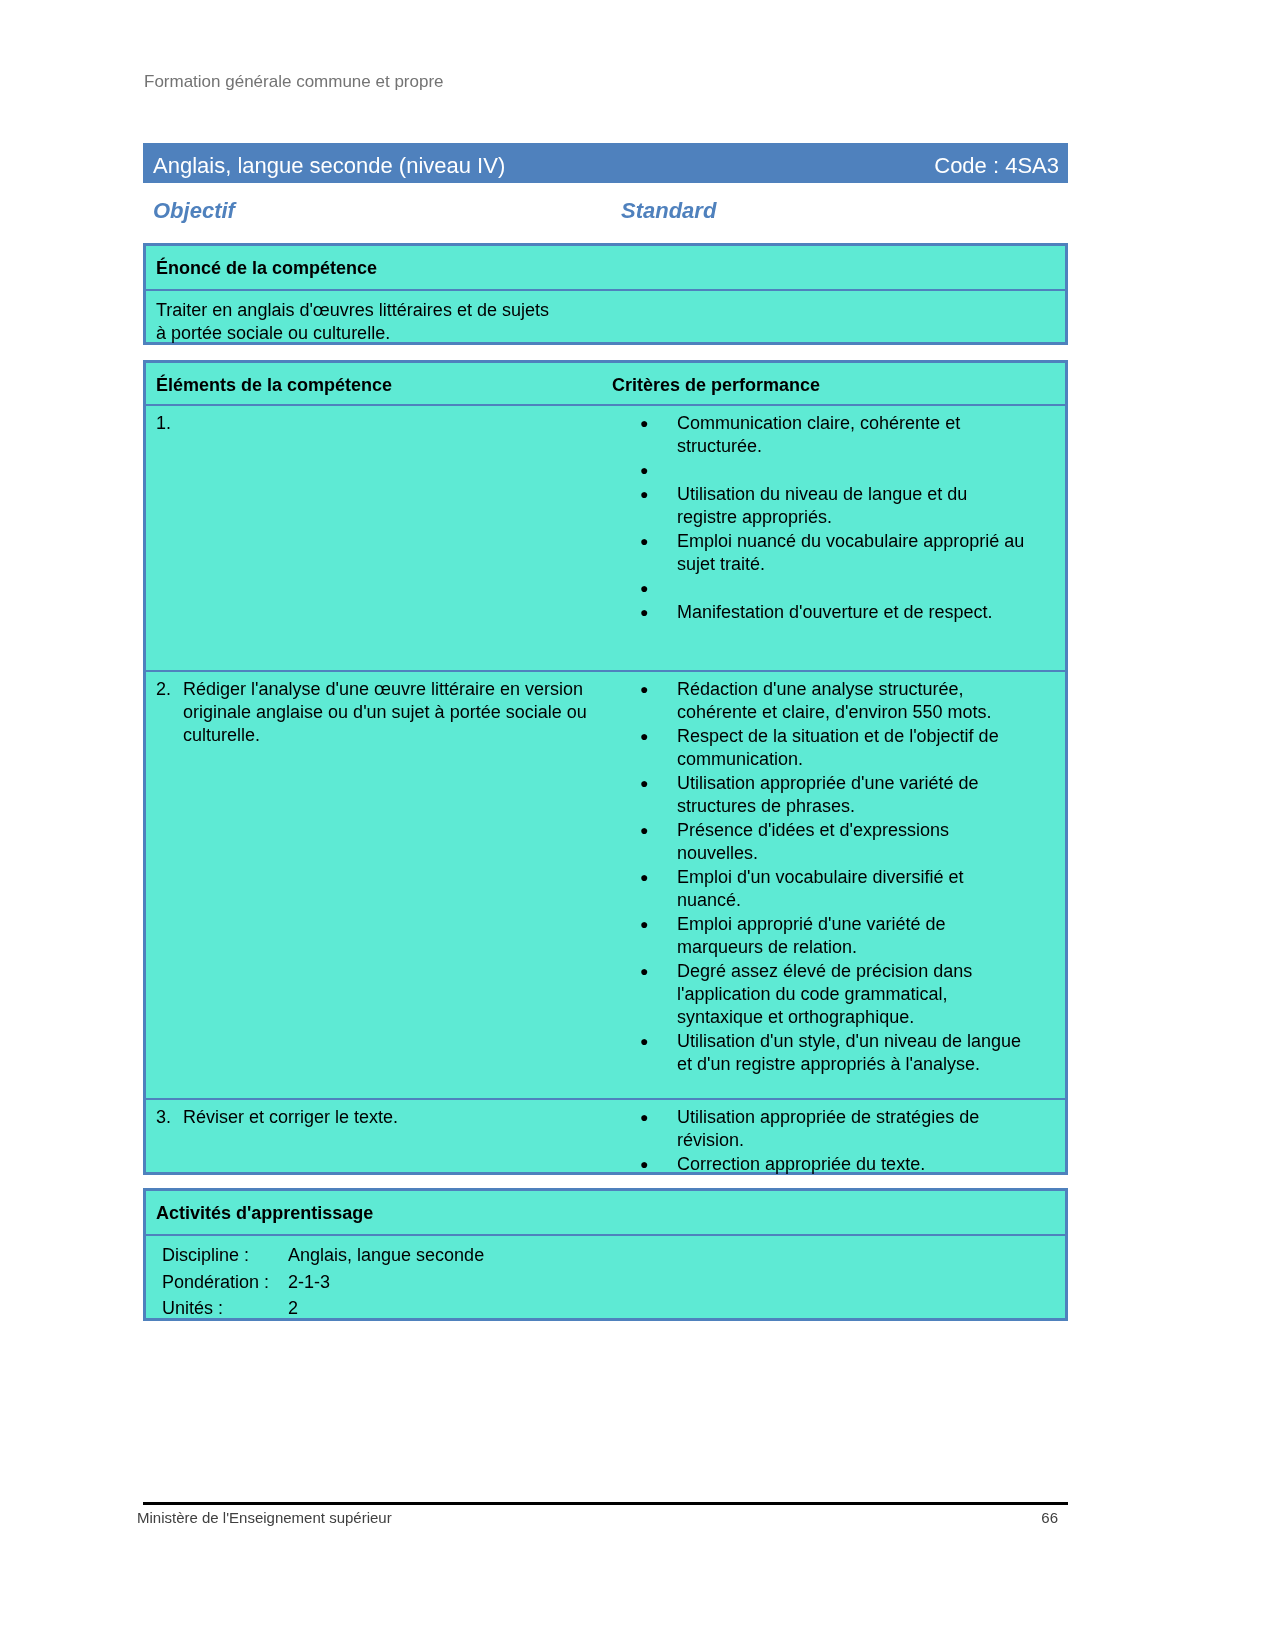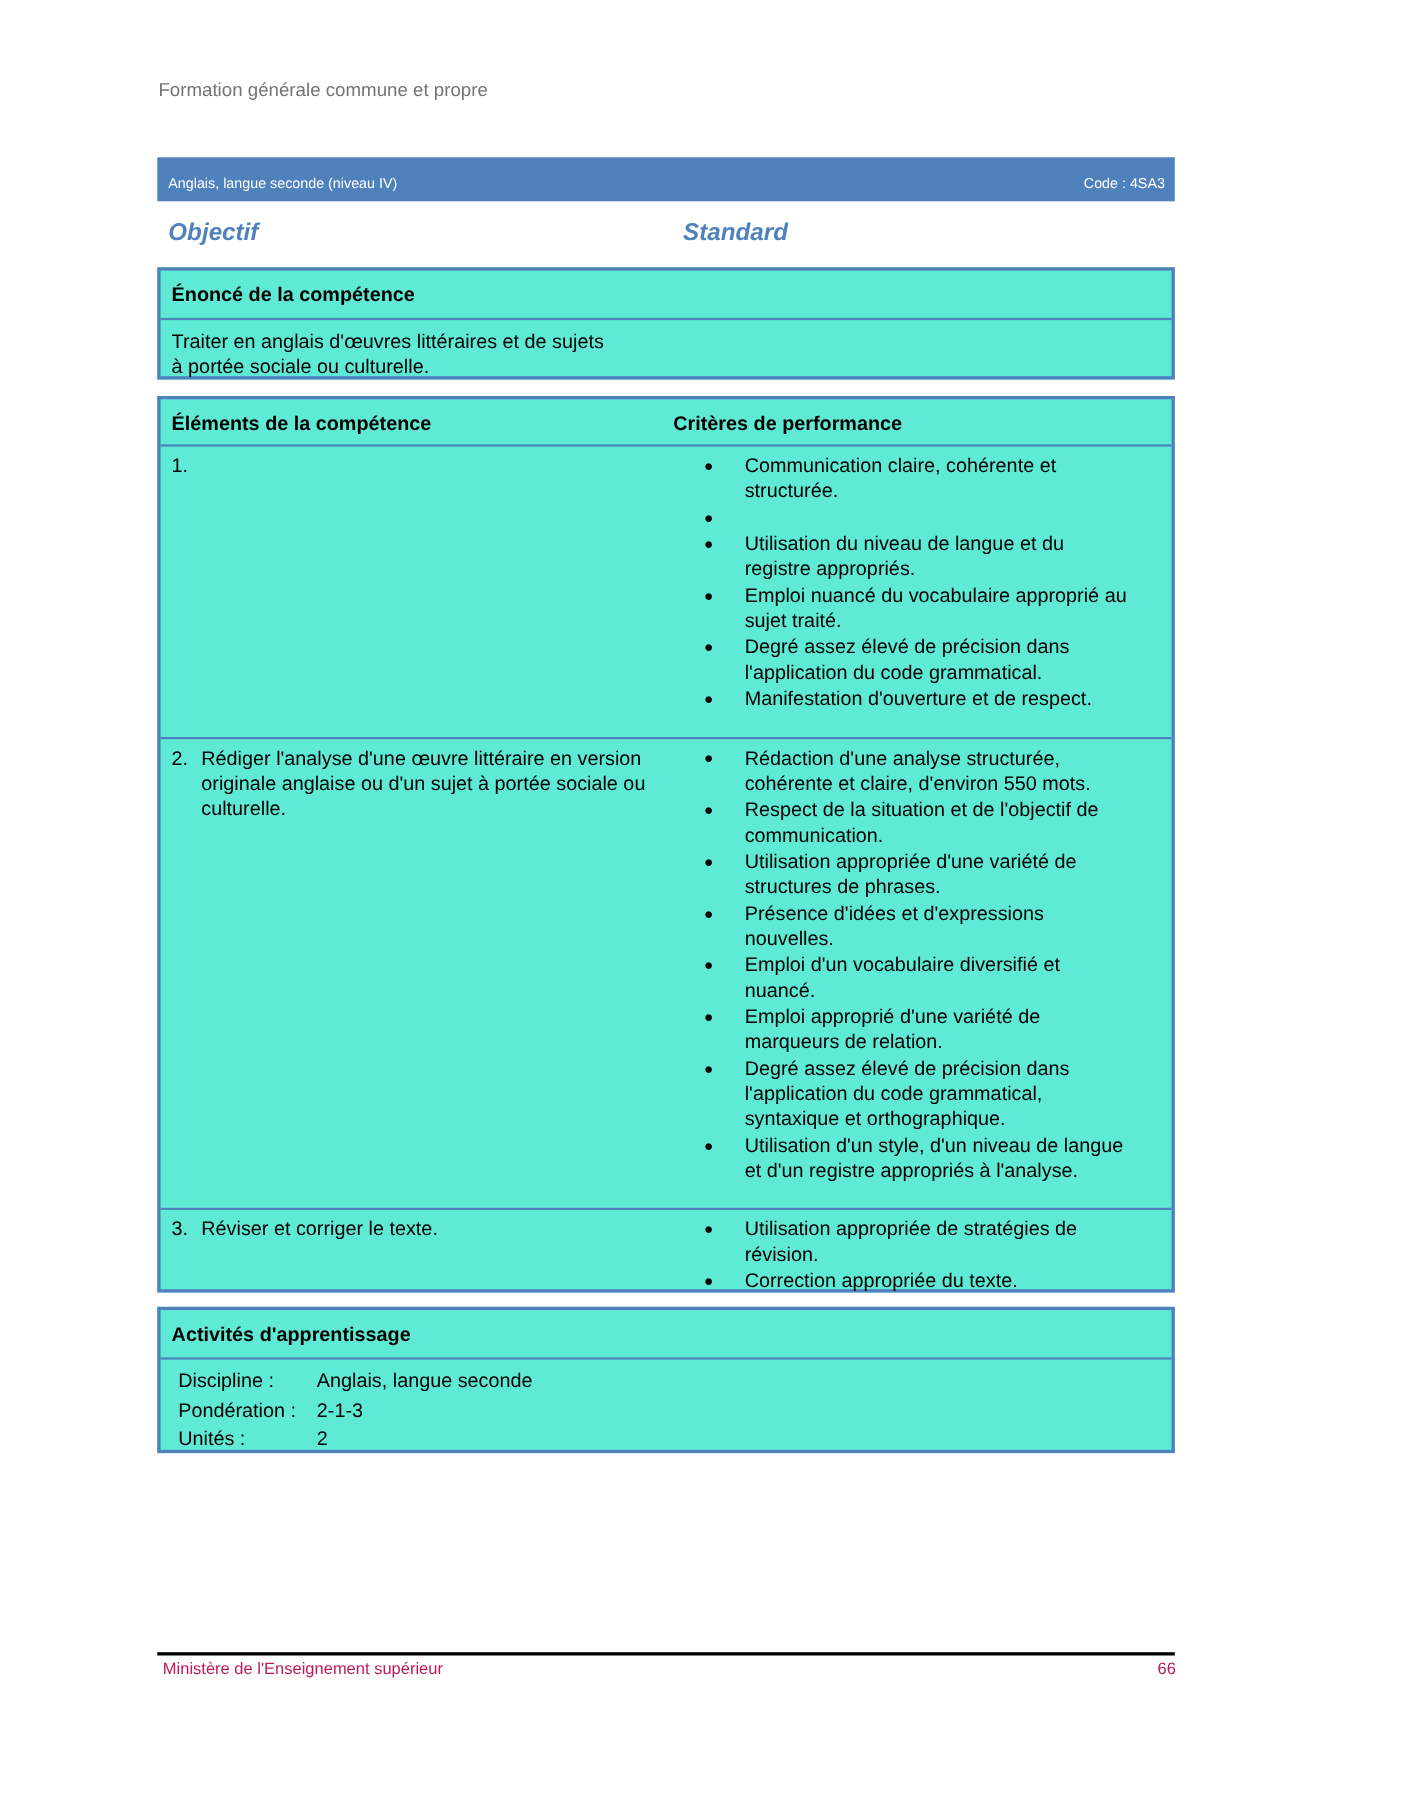--- a/index.html
+++ b/index.html
@@ -1,18 +1,18 @@
 <!DOCTYPE html>
 <html><head>
 <meta charset="utf-8">
 <style>
   html, body { margin: 0; padding: 0; background: #ffffff; }
   body { width: 1275px; height: 1651px; position: relative; font-family: "Liberation Sans", sans-serif; color: #000; }
   .running-head { position: absolute; left: 144px; top: 72px; font-size: 17px; color: #737373; }
-  .title-bar { position: absolute; left: 143px; top: 143px; width: 925px; height: 40px; background: #4f81bd; color: #ffffff; font-size: 13px; display: flex; justify-content: space-between; align-items: center; box-sizing: border-box; padding: 6px 9px 0 10px; }
+  .title-bar { position: absolute; left: 143px; top: 143px; width: 925px; height: 40px; background: #4f81bd; color: #ffffff; font-size: 22px; display: flex; justify-content: space-between; align-items: center; box-sizing: border-box; padding: 6px 9px 0 10px; }
   .obj-std { position: absolute; top: 198px; left: 153px; width: 915px; font-size: 22px; font-style: italic; font-weight: bold; color: #4f81bd; }
   .obj-std .std { position: absolute; left: 468px; top: 0; }
   .box { position: absolute; left: 143px; width: 925px; border: 3px solid #4f81bd; box-sizing: border-box; background: #5eead4; }
   .box .head { font-weight: bold; font-size: 18px; padding: 12px 10px 10px 10px; border-bottom: 2px solid #4f81bd; }
   .enonce { top: 243px; height: 102px; }
   .enonce .body { font-size: 18px; line-height: 23px; padding: 8px 10px; width: 440px; }
   .elements { top: 360px; height: 815px; }
   .elements .head { display: flex; padding: 12px 10px 8px 10px; align-items: flex-end; }
   .elements .head span:first-child { width: 456px; }
   .row { display: flex; border-bottom: 2px solid #4f81bd; box-sizing: border-box; font-size: 18px; line-height: 23px; }
@@ -22,21 +22,21 @@
   .row .crit { flex: 1; padding: 6px 0 4px 0; }
   .crit ul { list-style: none; margin: 0; padding: 0; }
   .crit li { display: flex; margin-bottom: 1px; }
   .crit li .dot { width: 37px; padding-left: 4px; flex-shrink: 0; font-size: 14px; }
   .crit li .txt { width: 355px; }
   .activites { top: 1188px; height: 133px; }
   .activites .body { padding: 6px 16px; font-size: 18px; line-height: 26.5px; }
   .kv { display: flex; }
   .kv .k { width: 126px; }
   .footer-line { position: absolute; left: 143px; top: 1502px; width: 925px; height: 3px; background: #000; }
-  .footer { position: absolute; left: 148px; top: 1509px; width: 921px; display: flex; justify-content: space-between; font-size: 15px; color: #be185d; }
+  .footer { position: absolute; left: 137px; top: 1509px; width: 921px; display: flex; justify-content: space-between; font-size: 15px; color: #404040; }
 </style>
 </head>
 <body>
 
 <div class="running-head">Formation générale commune et propre</div>
 
 <div class="title-bar">
   <span>Anglais, langue seconde (niveau IV)</span>
   <span>Code : 4SA3</span>
 </div>
@@ -76,21 +76,20 @@
         <li>
             <span class="dot">●</span>
             <span class="txt">Utilisation du niveau de langue et du registre appropriés.</span>
           </li>
         <li>
             <span class="dot">●</span>
             <span class="txt">Emploi nuancé du vocabulaire approprié au sujet traité.</span>
           </li>
         <li>
             <span class="dot">●</span>
-            <span class="txt">Degré assez élevé de précision dans l'application du code grammatical.</span>
           </li>
         <li>
             <span class="dot">●</span>
             <span class="txt">Manifestation d'ouverture et de respect.</span>
           </li>
       </ul>
     </div>
   </div>
 
   <div class="row" style="height:428px">

